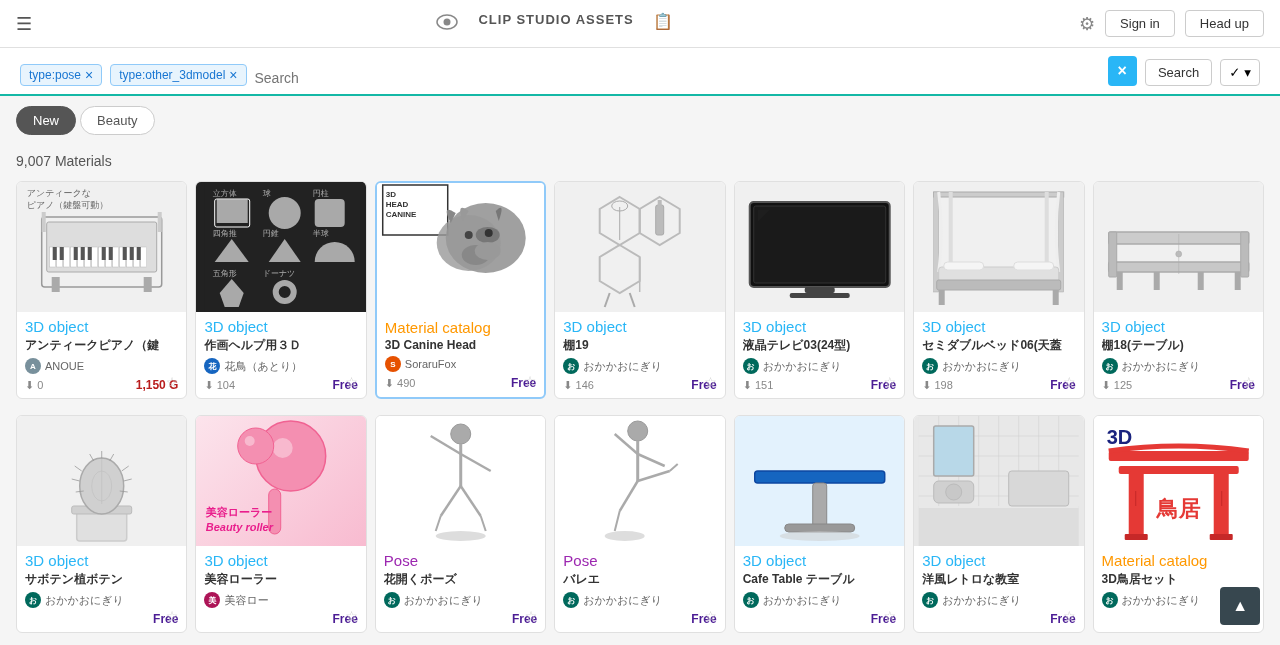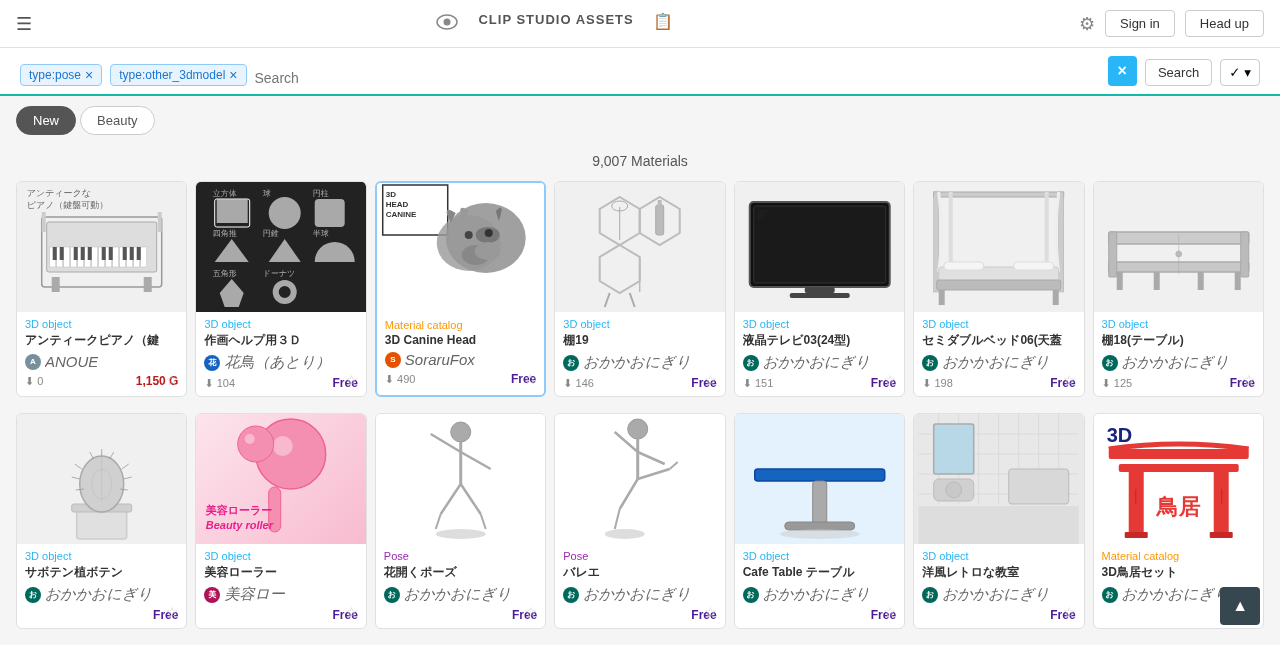--- a/index.html
+++ b/index.html
@@ -22,32 +22,32 @@
     .clear-btn { background: #29b6f6; border: none; color: #fff; padding: 6px 10px; border-radius: 4px; cursor: pointer; font-size: 16px; font-weight: bold; }
     .detail-btn { border: 1px solid #ccc; background: #fff; padding: 5px 12px; border-radius: 4px; cursor: pointer; font-size: 13px; color: #333; }
     .filter-btn { display: flex; align-items: center; border: 1px solid #ccc; background: #fff; padding: 5px 8px; border-radius: 4px; cursor: pointer; gap: 4px; }
 
     
     .sort-tabs { display: flex; align-items: center; padding: 10px 16px; gap: 4px; background: #f5f5f5; }
     .sort-tab { padding: 6px 16px; border-radius: 20px; border: 1px solid #ccc; background: #fff; cursor: pointer; font-size: 13px; color: #555; }
     .sort-tab.active { background: #555; color: #fff; border-color: #555; }
 
     
-    .materials-count { text-align: center; padding: 8px 16px 4px; font-size: 14px; color: #555; }
+    .materials-count { text-align: left; padding: 8px 16px 4px; font-size: 14px; color: #555; }
 
     
     .grid { display: grid; grid-template-columns: repeat(7, 1fr); gap: 8px; padding: 8px 16px; }
     .card { background: #fff; border-radius: 6px; overflow: hidden; border: 1px solid #e0e0e0; cursor: pointer; position: relative; }
     .card-img { width: 100%; height: 130px; display: flex; align-items: center; justify-content: center; background: #f8f8f8; overflow: hidden; position: relative; }
     .card-info { padding: 6px 8px; }
-    .card-type { font-size: 11px; color: #29b6f6; margin-bottom: 2px; }
+    .card-type { font-size: 15px; color: #29b6f6; margin-bottom: 2px; }
     .card-title { font-size: 12px; color: #333; font-weight: 700; white-space: nowrap; overflow: hidden; text-overflow: ellipsis; margin-bottom: 4px; }
     .card-author { display: flex; align-items: center; gap: 4px; margin-bottom: 4px; }
     .author-avatar { width: 16px; height: 16px; border-radius: 50%; background: #ddd; display: flex; align-items: center; justify-content: center; overflow: hidden; flex-shrink: 0; }
-    .author-name { font-size: 15px; color: #666; white-space: nowrap; overflow: hidden; text-overflow: ellipsis; font-style: italic; }
+    .author-name { font-size: 11px; color: #666; white-space: nowrap; overflow: hidden; text-overflow: ellipsis; }
     .card-footer { display: flex; align-items: center; justify-content: space-between; }
     .card-downloads { font-size: 11px; color: #888; }
     .card-price { font-size: 12px; font-weight: 600; }
     .price-free { color: #4c1d95; }
     .price-gold { color: #b91c1c; }
     .fav-btn { position: absolute; bottom: 8px; right: 8px; background: none; border: none; cursor: pointer; color: #ccc; font-size: 14px; }
 
     
     .card-img-rose { background: linear-gradient(135deg, #fce4ec, #f8bbd0); }
     .card-img-dark { background: #222; padding-left: 8px; }

